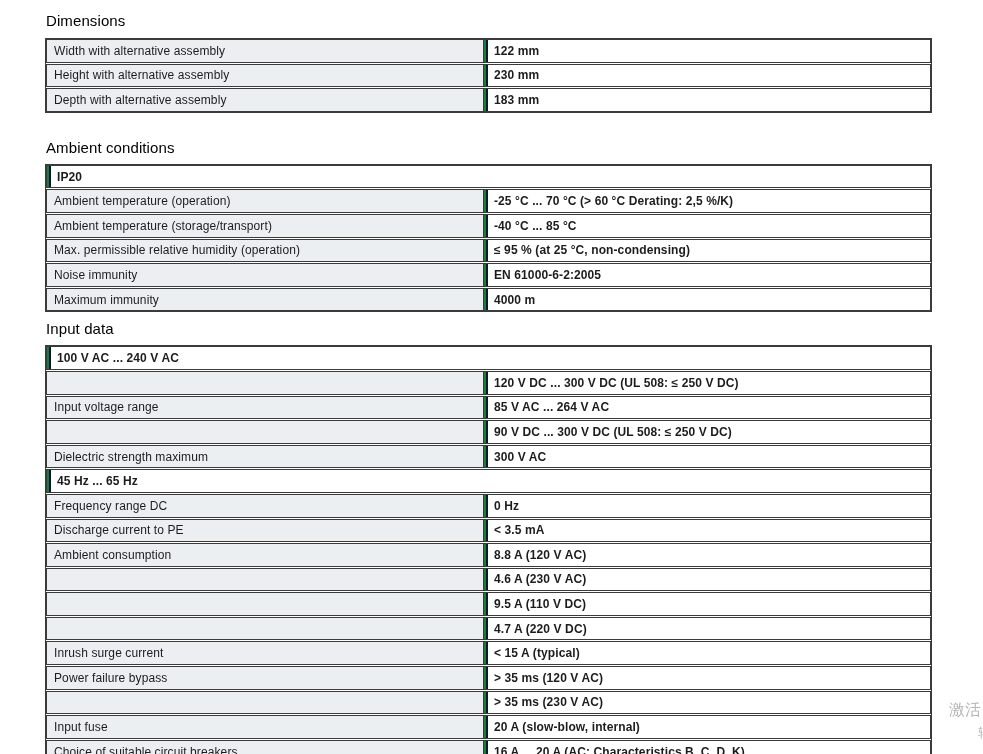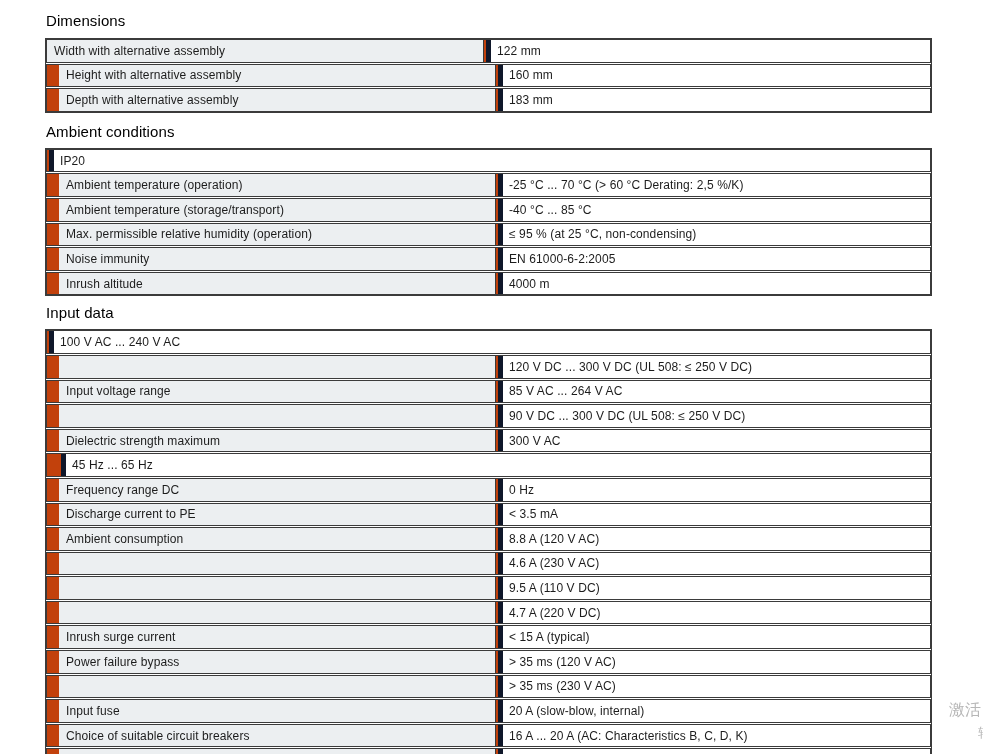--- a/index.html
+++ b/index.html
@@ -21,58 +21,59 @@
   }
   section.spec-section { display: block; }
   .sec-title {
     font-size: 15px;
     font-weight: 400;
     color: #000000;
     line-height: 17px;
     margin: 0 0 9px 1px;
     letter-spacing: 0.1px;
   }
-  .sec-1 { margin-top: 10px; }
+  .sec-1 { margin-top: 26px; }
   .sec-2 { margin-top: 8px; }
   .sec-1 .sec-title, .sec-2 .sec-title { margin-bottom: 8px; }
   .spec-table {
     border: 1px solid #3b3b3b;
     width: 887px;
     background: #ffffff;
   }
   .row {
     display: flex;
     height: 23.6px;
     border: 1px solid #3b3b3b;
-    background: #c2410c;
-  }
-  .row + .row { margin-top: 1px; padding-left: 12px; }
+    background: #15803d;
+  }
+  .row + .row { margin-top: 1px; }
   .cell {
     display: flex;
     align-items: center;
     font-size: 12px;
     color: #1c1c1c;
     white-space: nowrap;
     overflow: hidden;
     height: 100%;
     line-height: 14px;
     letter-spacing: 0.1px;
   }
   .cl {
     flex: 0 0 437px;
     background: #eceff1;
     border-right: 1px solid #3b3b3b;
     padding-left: 7px;
   }
   .cv {
     flex: 1 1 auto;
     margin-left: 2px;
-    border-left: 5px solid #0f172a;
+    border-left: 2px solid #0f172a;
     background: #ffffff;
     padding-left: 6px;
+    font-weight: bold;
   }
   .wm {
     position: absolute;
     color: #b7b7b7;
     white-space: nowrap;
   }
   .wm1 { left: 949px; top: 700px; font-size: 16px; text-align: right; }
   .wm2 { left: 978px; top: 724px; font-size: 13px; }
 </style>
 </head>
@@ -84,21 +85,21 @@
   <section class="spec-section sec-0">
     <h2 class="sec-title">Dimensions</h2>
     <div class="spec-table">
   <div class="row">
     <div class="cell cl">Width with alternative assembly</div>
     <div class="cell cv">122 mm</div>
   </div>
 
   <div class="row">
     <div class="cell cl">Height with alternative assembly</div>
-    <div class="cell cv">160 mm</div>
+    <div class="cell cv">230 mm</div>
   </div>
 
   <div class="row">
     <div class="cell cl">Depth with alternative assembly</div>
     <div class="cell cv">183 mm</div>
   </div>
 </div>
   </section>
 
   <section class="spec-section sec-1">
@@ -122,21 +123,21 @@
     <div class="cell cl">Max. permissible relative humidity (operation)</div>
     <div class="cell cv">≤ 95 % (at 25 °C, non-condensing)</div>
   </div>
 
   <div class="row">
     <div class="cell cl">Noise immunity</div>
     <div class="cell cv">EN 61000-6-2:2005</div>
   </div>
 
   <div class="row">
-    <div class="cell cl">Inrush altitude</div>
+    <div class="cell cl">Maximum immunity</div>
     <div class="cell cv">4000 m</div>
   </div>
 </div>
   </section>
 
   <section class="spec-section sec-2">
     <h2 class="sec-title">Input data</h2>
     <div class="spec-table">
   <div class="row">
     <div class="cell cv">100 V AC ... 240 V AC</div>

